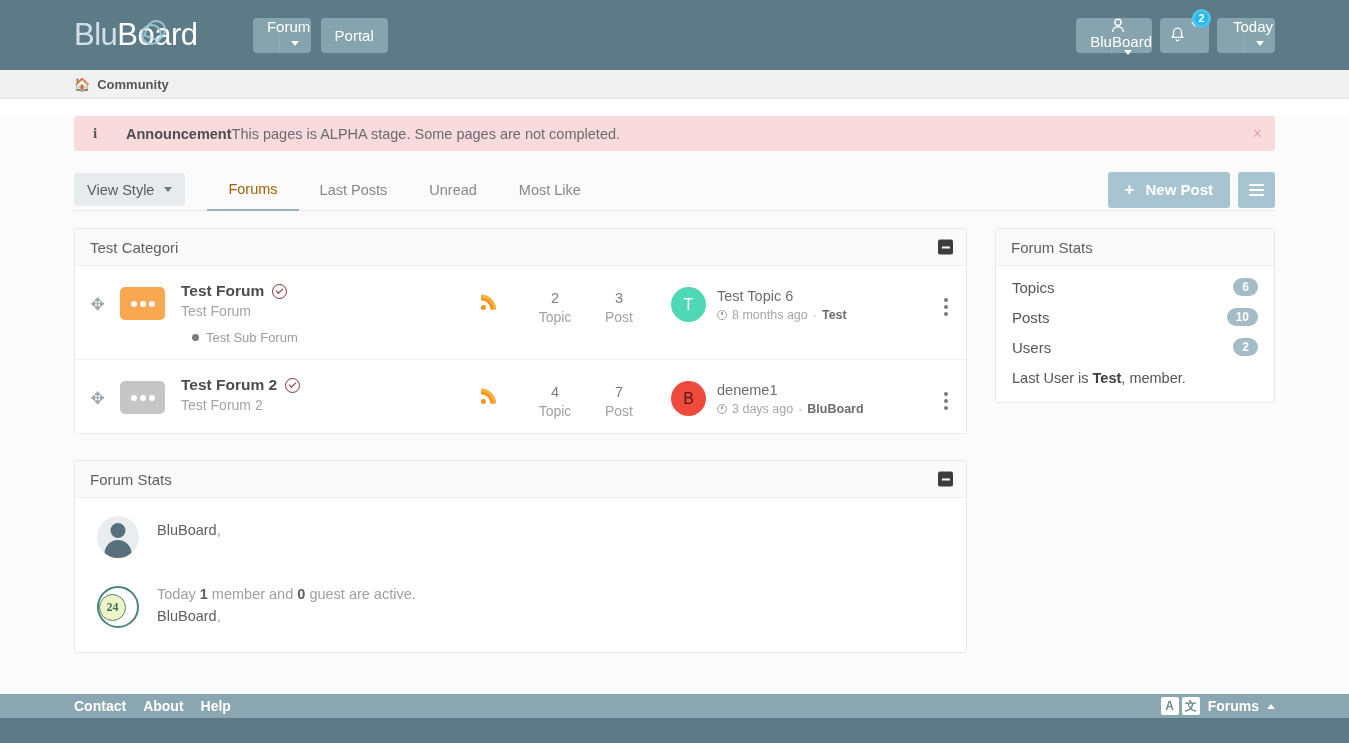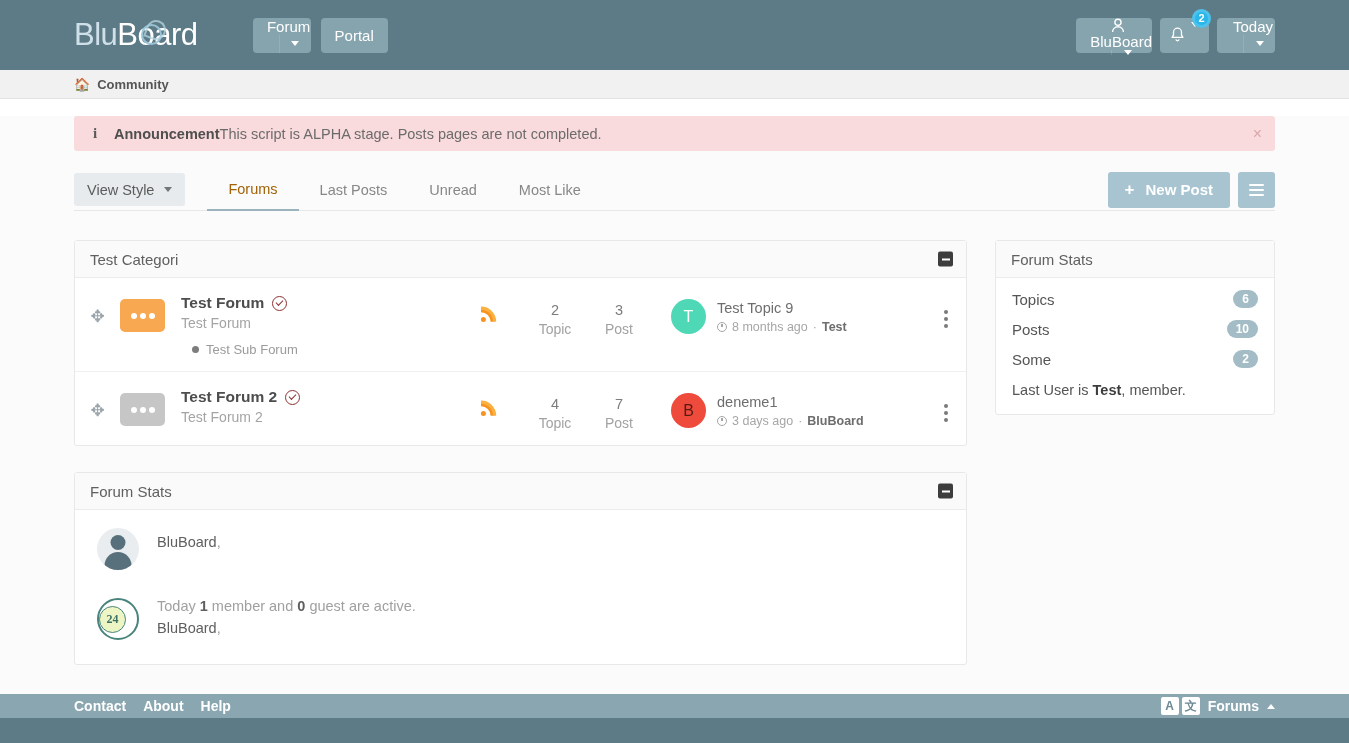--- a/index.html
+++ b/index.html
@@ -132,21 +132,21 @@
   }
   .announce .info-i {
     color: #5a5a5a;
     font-weight: bold;
     font-size: 15px;
     font-family: "Liberation Serif", serif;
     width: 26px;
     text-align: left;
     padding-left: 5px;
   }
-  .announce b { color: #4f4f4f; font-weight: bold; }
+  .announce b { color: #4f4f4f; font-weight: bold; margin-left: 12px; }
   .announce .x-close {
     position: absolute;
     right: 13px; top: 50%;
     transform: translateY(-50%);
     color: #d9a7ab;
     font-size: 16px;
     cursor: pointer;
     line-height: 1;
   }
 
@@ -218,21 +218,20 @@
     gap: 28px;
     margin-top: 17px;
   }
   .col-main { width: 893px; }
   .col-side { width: 280px; }
 
   .panel {
     background: #ffffff;
     border: 1px solid #e8e8e8;
     border-radius: 3px;
-    margin-top: 12px;
   }
   .panel-head {
     height: 37px;
     background: #fafafa;
     border-bottom: 1px solid #ececec;
     display: flex; align-items: center;
     padding: 0 15px;
     font-size: 15px;
     color: #606060;
     position: relative;
@@ -569,21 +568,21 @@
 <div class="breadcrumb-bar">
   <span class="home-ico">🏠</span>
   <b>Community</b>
 </div>
 
 <div class="page">
 
   <div class="announce">
     <span class="info-i">i</span>
     <b>Announcement</b>
-    <span> This script is ALPHA stage. Posts pages are not completed.</span>
+    <span> This pages is ALPHA stage. Some pages are not completed.</span>
     <span class="x-close">×</span>
   </div>
 
   <div class="tabrow">
     <div class="viewstyle-btn">
       <span>View Style</span>
       <i class="caret"></i>
     </div>
     <div class="tabs">
       <div class="tab active">Forums</div>
@@ -647,21 +646,21 @@
             <div class="stat-num">2</div>
             <div class="stat-lbl">Topic</div>
           </div>
           <div class="stat-col">
             <div class="stat-num">3</div>
             <div class="stat-lbl">Post</div>
           </div>
           <div class="lastpost">
             <div class="avatar" style="background:#4fd8b6;">T</div>
             <div>
-              <div class="lp-title">Test Topic 9</div>
+              <div class="lp-title">Test Topic 6</div>
               <div class="lp-meta">
                 <span class="clock-ico"></span>
                 <span>8 months ago</span>
                 <span>·</span>
                 <b>Test</b>
               </div>
             </div>
           </div>
           <div class="kebab">
               <i></i>
@@ -761,21 +760,21 @@
         <div class="side-list">
           <div class="side-item">
             <span>Topics</span>
             <span class="pill">6</span>
           </div>
           <div class="side-item">
             <span>Posts</span>
             <span class="pill">10</span>
           </div>
           <div class="side-item">
-            <span>Some</span>
+            <span>Users</span>
             <span class="pill">2</span>
           </div>
           <div class="side-note">
             <span>Last User is </span><b>Test</b><span>, member.</span>
           </div>
         </div>
       </div>
     </div>
 
   </div>

